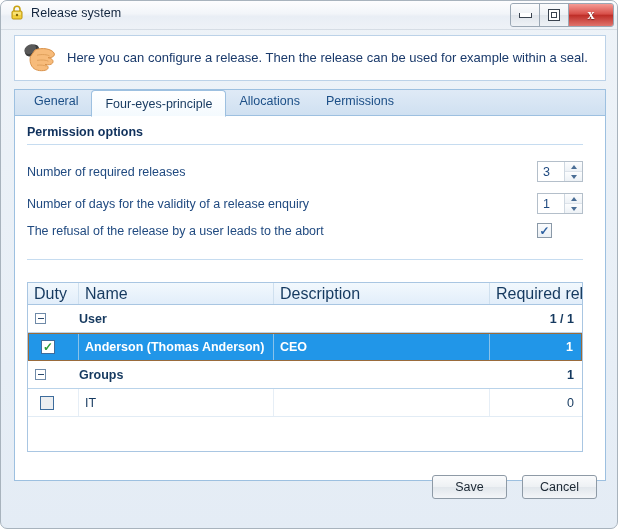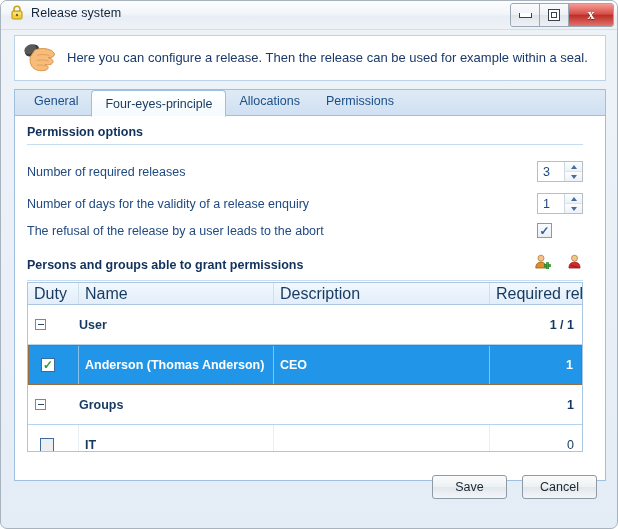--- a/index.html
+++ b/index.html
@@ -247,21 +247,21 @@
     box-sizing: border-box;
     white-space: nowrap;
   }
   #grid-header .hc:last-child { border-right: none; }
   .col-duty { width: 51px; }
   .col-name { width: 195px; }
   .col-desc { width: 216px; }
   .col-req  { width: 92px; }
   .grow {
     display: flex;
-    height: 40px;
+    height: 28px;
     font-size: 12.5px;
     align-items: stretch;
     border-bottom: 1px solid #e2ecf5;
     box-sizing: border-box;
   }
   .grow .cell {
     display: flex; align-items: center;
     padding-left: 6px;
     box-sizing: border-box;
     white-space: nowrap;
@@ -443,40 +443,20 @@
       <div class="opt-row" style="position:absolute;left:12px;top:106px;width:556px;height:17px;">
         <span style="flex:1">The refusal of the release by a user leads to the abort</span>
         <div style="width:46px;display:flex;align-items:center;">
           <div class="cb-opt">
             <span class="tick">✓</span>
           </div>
         </div>
       </div>
 
       <div style="position:absolute;left:12px;top:138px;width:556px;">
-        <div style="display:flex;align-items:center;">
-          <div class="section-head" style="flex:1">Persons and groups able to grant permissions</div>
-          <div class="people-icons">
-            <span>
-              <svg width="17" height="17" viewBox="0 0 17 17">
-                <circle cx="7" cy="4.2" r="3" fill="#f3c48d" stroke="#b57f3a" stroke-width=".8"></circle>
-                <path d="M1.8 14 C1.8 9.6, 4 8.2, 7 8.2 C10 8.2, 12.2 9.6, 12.2 14 Z" fill="#e08b2c" stroke="#9c5d12" stroke-width=".8"></path>
-                <rect x="10.6" y="10.6" width="6" height="2.2" fill="#3fae3f" stroke="#1f7a1f" stroke-width=".6"></rect>
-                <rect x="12.5" y="8.7" width="2.2" height="6" fill="#3fae3f" stroke="#1f7a1f" stroke-width=".6"></rect>
-              </svg>
-            </span>
-            <span>
-              <svg width="17" height="17" viewBox="0 0 17 17">
-                <circle cx="8.5" cy="4.2" r="3" fill="#f3c48d" stroke="#b57f3a" stroke-width=".8"></circle>
-                <path d="M3 14 C3 9.6, 5.4 8.2, 8.5 8.2 C11.6 8.2, 14 9.6, 14 14 Z" fill="#d32a2a" stroke="#8e1414" stroke-width=".8"></path>
-                <path d="M4.6 11.4 L12.4 13.4" stroke="#9e1a1a" stroke-width="1" fill="none"></path>
-              </svg>
-            </span>
-          </div>
-        </div>
         <div class="section-rule" style="margin-top:5px;"></div>
       </div>
 
       <div id="grid">
 
         <div id="grid-header">
           <div class="hc col-duty">Duty</div>
           <div class="hc col-name">Name</div>
           <div class="hc col-desc">Description</div>
           <div class="hc col-req">Required releases</div>
@@ -512,21 +492,21 @@
           </div>
           <div class="cell col-name" style="padding-left:0">Groups</div>
           <div class="cell col-desc"></div>
           <div class="cell col-req right">1</div>
         </div>
 
         <div class="grow data-row">
           <div class="cell col-duty" style="padding-left:0">
             <span class="cb-grid unchecked"></span>
           </div>
-          <div class="cell col-name" style="font-weight:bold">IT</div>
+          <div class="cell col-name" style="font-weight:normal">IT</div>
           <div class="cell col-desc"></div>
           <div class="cell col-req right">0</div>
         </div>
 
       </div>
 
     </div>
   </div>
 
   <div id="footer">

